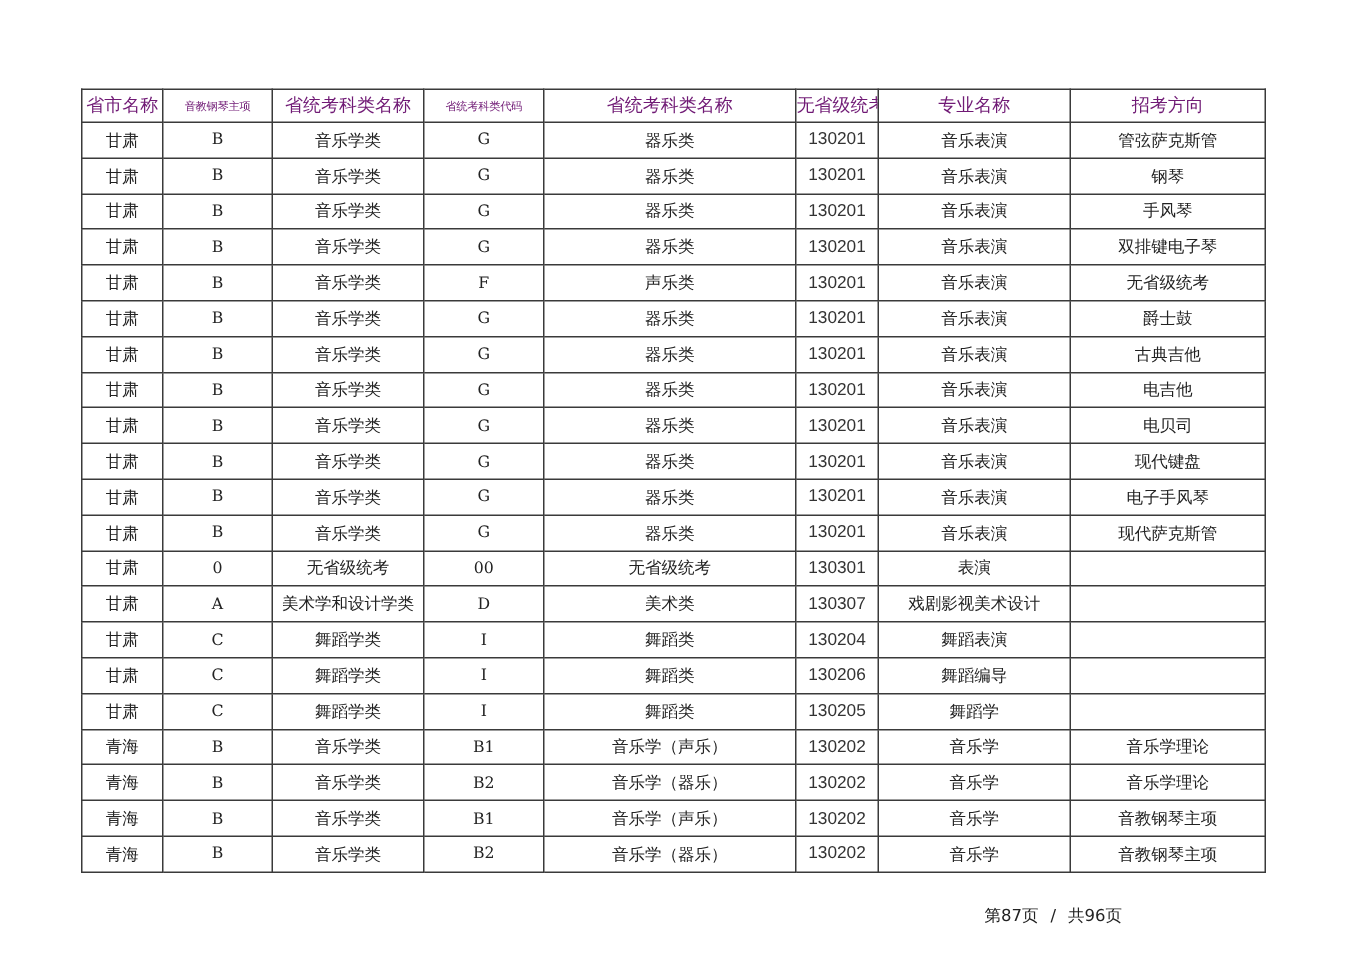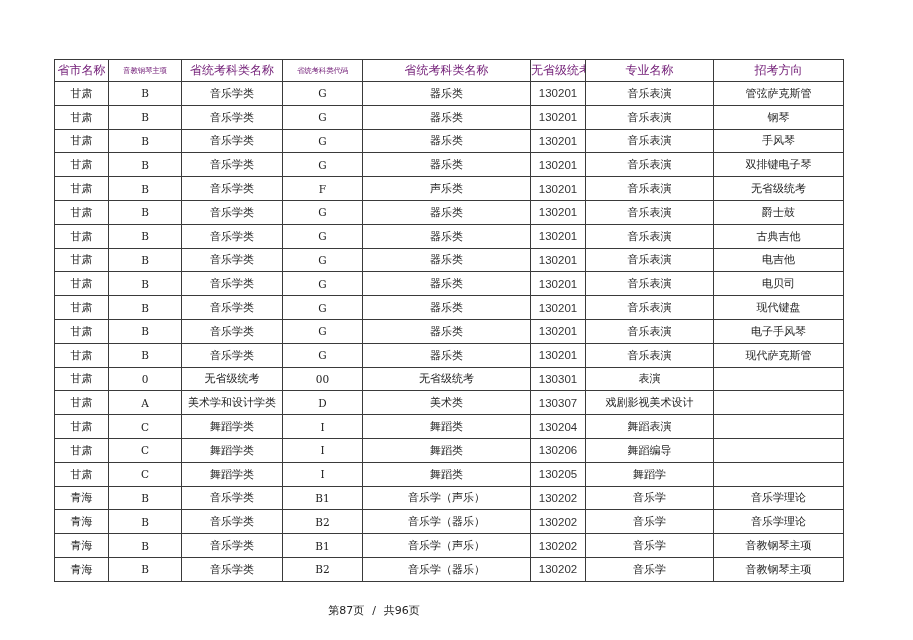--- a/index.html
+++ b/index.html
@@ -64,21 +64,21 @@
       font-family: "Liberation Sans", sans-serif;
       font-size: 11.5px;
       color: #333;
       margin-top: 20px;
     }
     .footer {
       position: absolute;
       left: 0;
       width: 748px;
       top: 603px;
-      text-align: center;
+      text-align: right;
       font-size: 11px;
       color: #222;
       font-family: "DejaVu Sans", sans-serif;
     }
     .footer .sep {
       display: inline-block;
       margin: 0 8px;
     }
   </style>
 </head>

